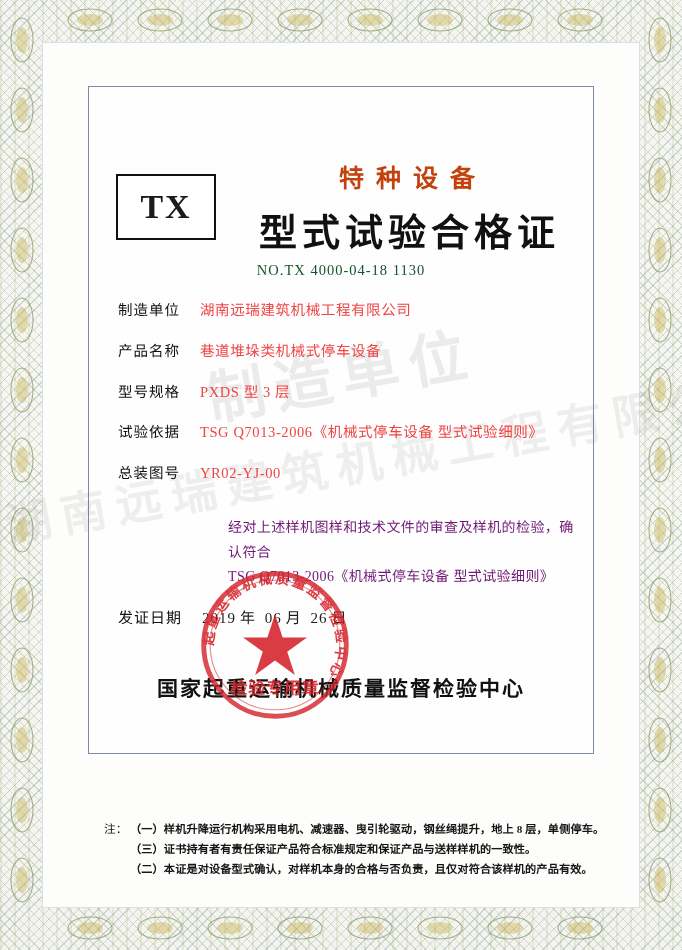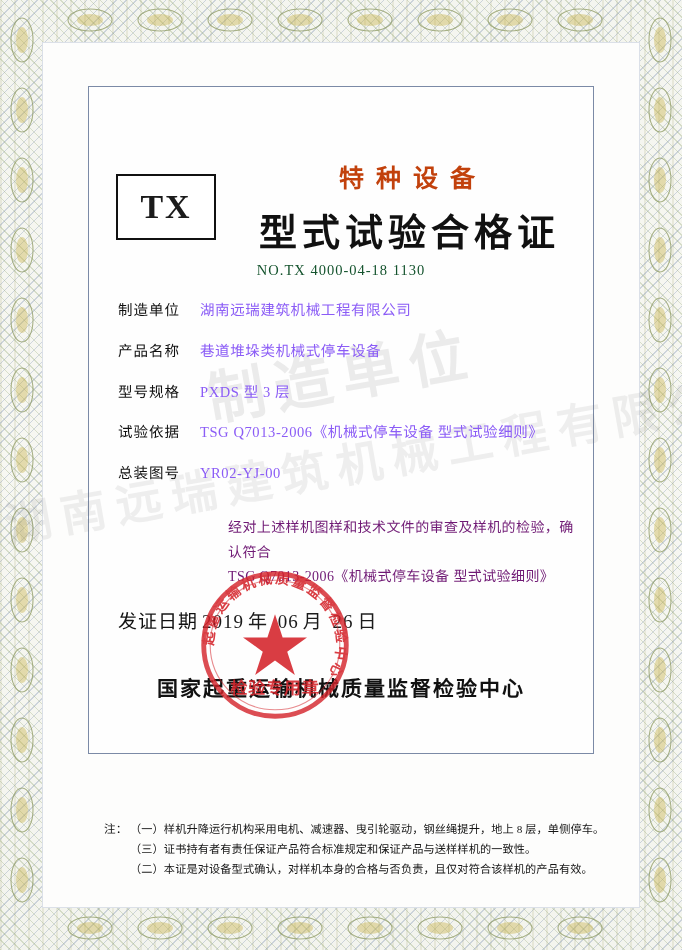--- a/index.html
+++ b/index.html
@@ -163,40 +163,40 @@
   }
   .field-label {
     flex: 0 0 auto;
     width: 82px;
     letter-spacing: 1px;
     color: #111;
     font-weight: 500;
   }
   .field-value {
     flex: 1 1 auto;
-    color: #8b5cf6;
+    color: #ef4444;
     letter-spacing: 0.6px;
   }
 
   .statement {
     position: absolute;
     left: 140px;
     right: 20px;
     top: 430px;
     font-size: 14px;
     line-height: 1.75;
     color: #701a75;
     letter-spacing: 0.4px;
   }
 
   .issue-row {
     position: absolute;
     left: 30px;
     top: 520px;
-    font-size: 19px;
+    font-size: 15px;
     letter-spacing: 1px;
     display: flex;
     align-items: center;
   }
   .issue-row .field-label { width: 82px; }
   .issue-date span { margin: 0 2px; text-align: right; }
 
   .org-name {
     position: absolute;
     left: 0;
@@ -235,20 +235,21 @@
     display: flex;
   }
   .notes-label {
     flex: 0 0 auto;
     width: 26px;
     font-size: 11.6px;
     padding-top: 1px;
   }
   .notes-list {
     flex: 1 1 auto;
+    font-weight: bold;
   }
   .note-item {
     margin-bottom: 2px;
     text-align: justify;
   }
 </style>
 </head>
 <body>
 
 <div class="cert-page">

